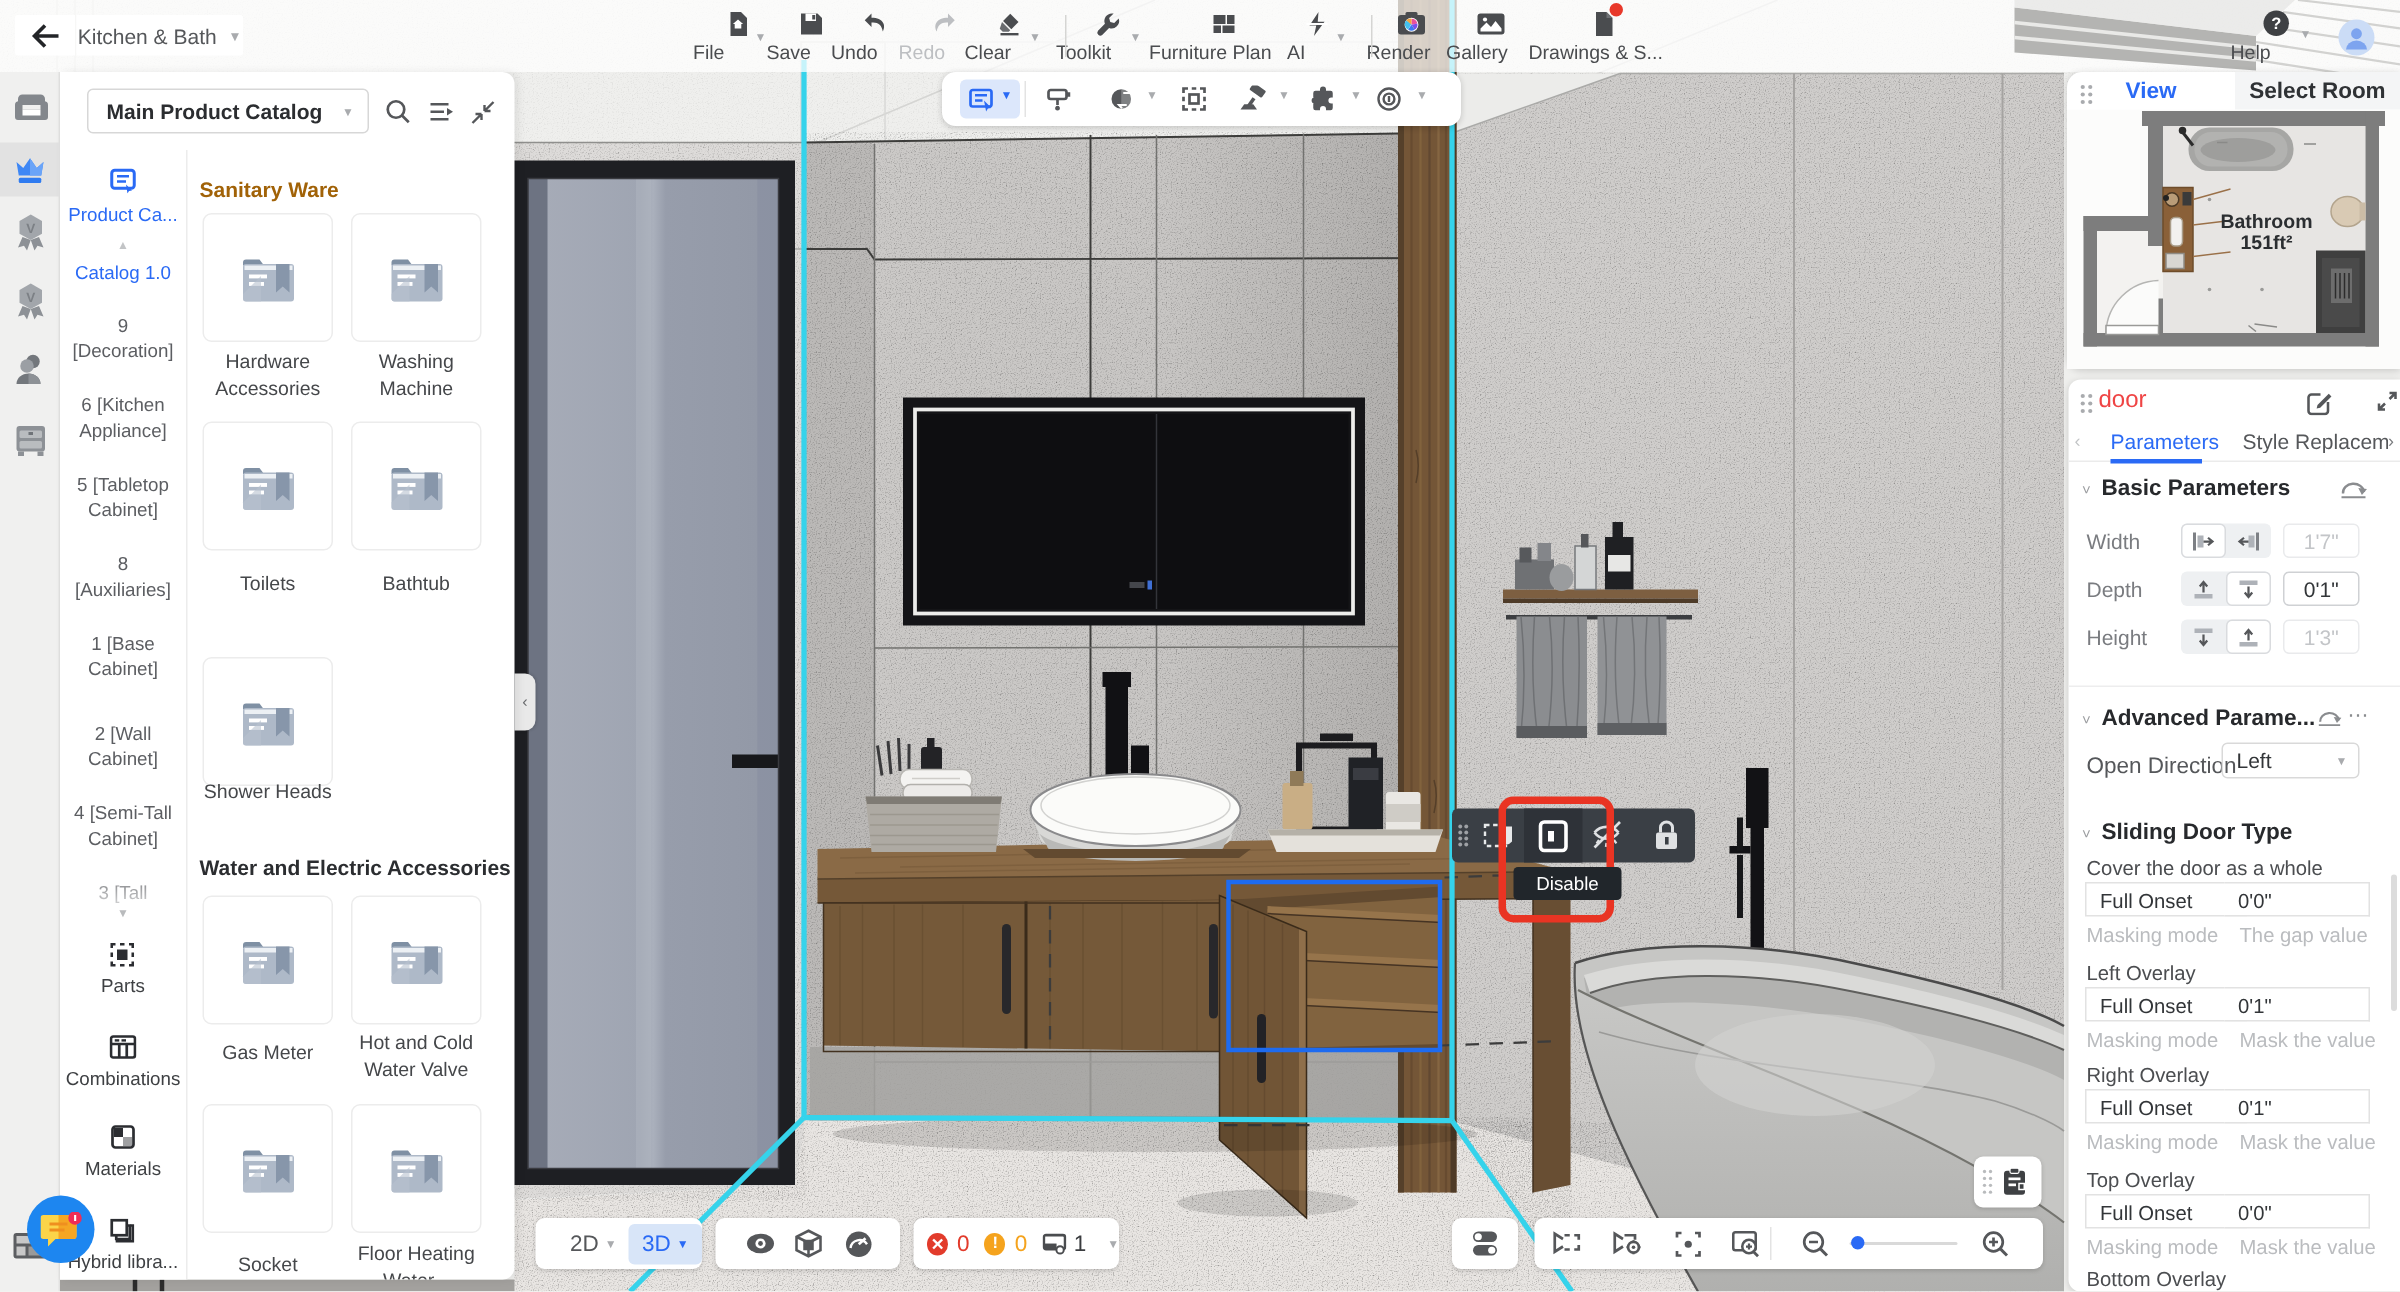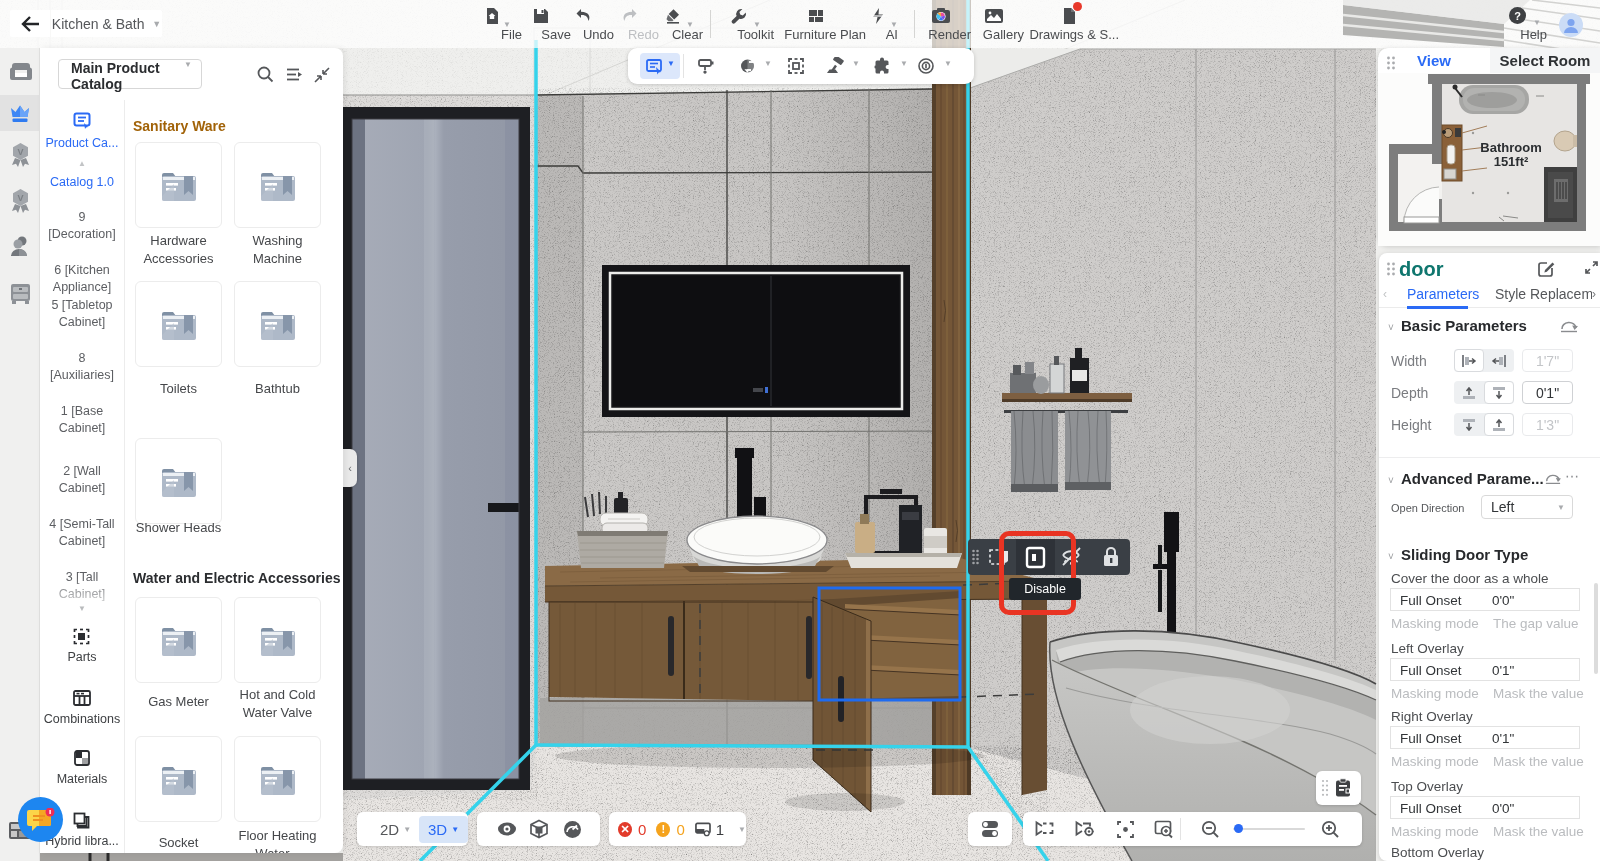--- a/index.html
+++ b/index.html
@@ -1,19 +1,19 @@
 <!DOCTYPE html>
 <html><head>
 <meta charset="utf-8">
 <style>
 *{margin:0;padding:0;box-sizing:border-box}
 html,body{width:1600px;height:861px;overflow:hidden}
 #app{position:relative;width:1600px;height:861px;font-family:"Liberation Sans",sans-serif;background:#eaeae8;overflow:hidden}
 .abs{position:absolute}
-.tblbl{position:absolute;top:27px;text-align:right;font-size:13px}
+.tblbl{position:absolute;top:27px;text-align:left;font-size:13px}
 .cbox{position:absolute;width:87px;height:86px;background:#fff;border:1px solid #ececec;border-radius:6px;display:flex;align-items:center;justify-content:center}
 .cardrow{position:absolute;left:0;width:218px;height:0}
 .clbl{position:absolute;width:87px;text-align:center;font-size:13px;color:#45474a;line-height:18px}
 .prow{position:absolute;left:0;width:221px;height:24px}
 .plbl{position:absolute;left:12px;top:4px;font-size:14px;color:#7a7c80}
 .pgroup{position:absolute;left:75px;top:0;width:60px;height:23px;background:#eef0f2;border-radius:4px;display:flex}
 .pbtn{width:30px;height:23px;display:flex;align-items:center;justify-content:center;border-radius:4px}
 .pbtn.sel{background:#fff;border:1px solid #d9dbde}
 .pval{position:absolute;left:143px;top:0;width:51px;height:23px;border:1px solid #cfd1d4;border-radius:4px;font-size:14px;color:#323538;display:flex;align-items:center;justify-content:center}
 .pval.dis{border-color:#e9eaec;color:#c3c5c8}
@@ -645,21 +645,21 @@
 <svg class="abs" style="left:8px;top:770px" width="25" height="25" viewBox="0 0 25 25">
         <rect x="1" y="4" width="22" height="17" rx="2" fill="#5c5e61"></rect>
         <rect x="3" y="6" width="12" height="5" fill="#c8c8c8"></rect>
         <rect x="3" y="13" width="6" height="6" fill="#c8c8c8"></rect>
         <rect x="11" y="13" width="10" height="6" fill="#9a9a9a"></rect>
       </svg>
 </div>
 
 <div class="abs" style="left:40px;top:48px;width:303px;height:805px;background:#fff;border-radius:0 8px 8px 0;box-shadow:2px 0 6px rgba(0,0,0,0.08)">
 
-  <div class="abs" style="left:18px;top:11px;width:144px;height:30px;border:1px solid #d7d7d7;border-radius:4px;display:flex;color:#2b2d30;font-size:14px;font-weight:bold">
+  <div class="abs" style="left:18px;top:11px;width:188px;height:30px;border:1px solid #d7d7d7;border-radius:4px;display:flex;align-items:center;color:#2b2d30;font-size:14px;font-weight:bold">
         <span style="margin-left:12px">Main Product Catalog</span>
         <span style="position:absolute;right:9px;color:#a9abae;font-size:8px;font-weight:normal">▼</span>
       </div>
   <svg class="abs" style="left:217px;top:18px" width="17" height="17" viewBox="0 0 17 17">
         <circle cx="7" cy="7" r="5.5" fill="none" stroke="#55575a" stroke-width="1.8"></circle>
         <line x1="11" y1="11" x2="15.5" y2="15.5" stroke="#55575a" stroke-width="1.8"></line>
       </svg>
   <svg class="abs" style="left:246px;top:19px" width="18" height="15" viewBox="0 0 18 15">
         <line x1="1" y1="2.5" x2="13" y2="2.5" stroke="#55575a" stroke-width="1.8"></line>
         <line x1="1" y1="7.5" x2="10" y2="7.5" stroke="#55575a" stroke-width="1.8"></line>
@@ -677,21 +677,21 @@
           <rect x="1.5" y="1.5" width="15" height="12" rx="2" fill="none" stroke="#2a6af5" stroke-width="2"></rect>
           <line x1="5" y1="5.5" x2="13" y2="5.5" stroke="#2a6af5" stroke-width="1.8"></line>
           <line x1="5" y1="9" x2="11" y2="9" stroke="#2a6af5" stroke-width="1.8"></line>
           <path d="M11,11 l4,4 -2,0.4 -1,1.6 z" fill="#2a6af5"></path>
         </svg>
     <div style="color:#2a6af5;font-weight:normal;margin-top:1px">Product Ca...</div>
     <div style="color:#c2c4c6;font-size:8px;margin-top:3px">▲</div>
     <div style="color:#2a6af5;margin-top:2px">Catalog 1.0</div>
     <div style="margin-top:18px">9<br>[Decoration]</div>
     <div style="margin-top:19px">6 [Kitchen<br>Appliance]</div>
-    <div style="margin-top:1px">5 [Tabletop<br>Cabinet]</div>
+    <div style="margin-top:19px">5 [Tabletop<br>Cabinet]</div>
     <div style="margin-top:19px">8<br>[Auxiliaries]</div>
     <div style="margin-top:19px">1 [Base<br>Cabinet]</div>
     <div style="margin-top:26px">2 [Wall<br>Cabinet]</div>
     <div style="margin-top:19px">4 [Semi-Tall<br>Cabinet]</div>
     <div style="margin-top:19px">3 [Tall<br>Cabinet]</div>
   </div>
   <div class="abs" style="left:0;top:530px;width:84px;height:50px;background:linear-gradient(rgba(255,255,255,0),#fff 70%)"></div>
   <div class="abs" style="left:0;top:556px;width:84px;height:249px;background:#fff;text-align:center;color:#3e4043;font-size:12.5px">
     <div class="abs" style="left:0;top:0;width:84px;color:#b9bbbd;font-size:8px">▼</div>
     <svg class="abs" style="left:33px;top:24px" width="17" height="17" viewBox="0 0 17 17">
@@ -872,21 +872,21 @@
   <svg class="abs" style="left:7px;top:9px" width="10" height="14" viewBox="0 0 10 14">
         <g fill="#a9abae">
           <circle cx="2.5" cy="2" r="1.4"></circle>
           <circle cx="7.5" cy="2" r="1.4"></circle>
           <circle cx="2.5" cy="7" r="1.4"></circle>
           <circle cx="7.5" cy="7" r="1.4"></circle>
           <circle cx="2.5" cy="12" r="1.4"></circle>
           <circle cx="7.5" cy="12" r="1.4"></circle>
         </g>
       </svg>
-  <div class="abs" style="left:20px;top:5px;font-size:20px;font-weight:bold;color:#0f766e">door</div>
+  <div class="abs" style="left:20px;top:5px;font-size:16px;font-weight:normal;color:#ef4444">door</div>
   <svg class="abs" style="left:159px;top:7px" width="17" height="17" viewBox="0 0 17 17">
         <path d="M14,8 v6 a2,2 0 0 1 -2,2 h-9 a2,2 0 0 1 -2,-2 v-9 a2,2 0 0 1 2,-2 h6" fill="none" stroke="#55575a" stroke-width="1.7"></path>
         <path d="M7,10 l7.5,-7.5 1.8,1.8 -7.5,7.5 -2.4,0.6 z" fill="#55575a"></path>
       </svg>
   <svg class="abs" style="left:205px;top:7px" width="15" height="15" viewBox="0 0 15 15">
         <path d="M9,2 h4 v4 M13,2 L9,6 M6,13 h-4 v-4 M2,13 l4,-4" stroke="#55575a" stroke-width="1.7" fill="none"></path>
       </svg>
 
   <div class="abs" style="left:0;top:30px;width:221px;height:25px;border-bottom:1px solid #ebebeb">
     <span class="abs" style="left:4px;top:4px;color:#c2c4c6;font-size:12px">‹</span>
@@ -962,21 +962,21 @@
   <div class="abs" style="left:0;top:204px;width:221px;height:1px;background:#ededee"></div>
 
   <div class="abs" style="left:9px;top:222px;color:#9a9c9f;font-size:10px">˅</div>
   <div class="abs" style="left:22px;top:217px;font-size:15px;font-weight:bold;color:#27292c">Advanced Parame...</div>
   <svg class="abs" style="left:166px;top:219px" width="16" height="13" viewBox="0 0 18 14">
         <path d="M2,10 a7,6 0 0 1 14,-1" fill="none" stroke="#8a8c8f" stroke-width="1.6"></path>
         <path d="M18,7 l-3.4,4 -2.4,-4.6 z" fill="#8a8c8f"></path>
         <line x1="1" y1="12.5" x2="17" y2="12.5" stroke="#8a8c8f" stroke-width="1.4"></line>
       </svg>
   <div class="abs" style="left:186px;top:215px;font-size:14px;color:#8a8c8f;letter-spacing:1px">⋯</div>
-  <div class="abs" style="left:12px;top:249px;font-size:11px;color:#55575a">Open Direction</div>
+  <div class="abs" style="left:12px;top:249px;font-size:15px;color:#55575a">Open Direction</div>
   <div class="abs" style="left:102px;top:242px;width:92px;height:24px;border:1px solid #d9d9d9;border-radius:4px;font-size:14px;color:#323538;display:flex;align-items:center">
         <span style="margin-left:9px">Left</span>
         <span style="position:absolute;right:7px;font-size:8px;color:#a9abae">▼</span>
       </div>
 
   <div class="abs" style="left:9px;top:298px;color:#9a9c9f;font-size:10px">˅</div>
   <div class="abs" style="left:22px;top:293px;font-size:15px;font-weight:bold;color:#27292c">Sliding Door Type</div>
   <div class="sgrp" style="top:318px">
         <div class="slbl">Cover the door as a whole</div>
         <div class="ssel">Full Onset</div>

